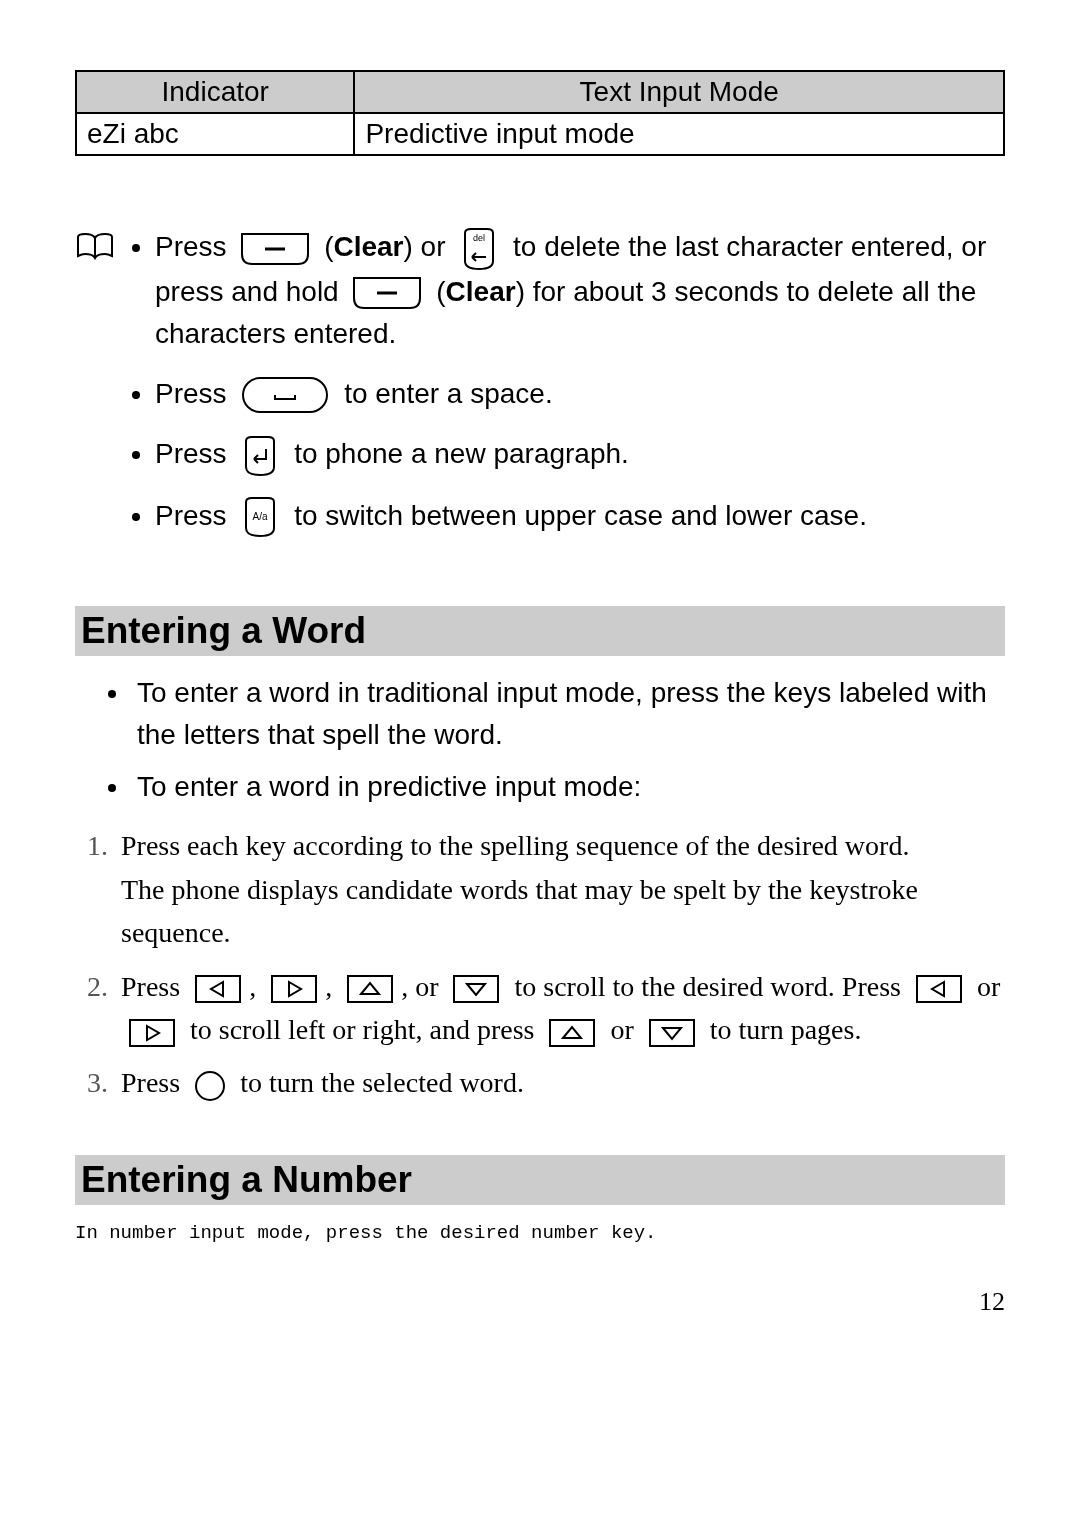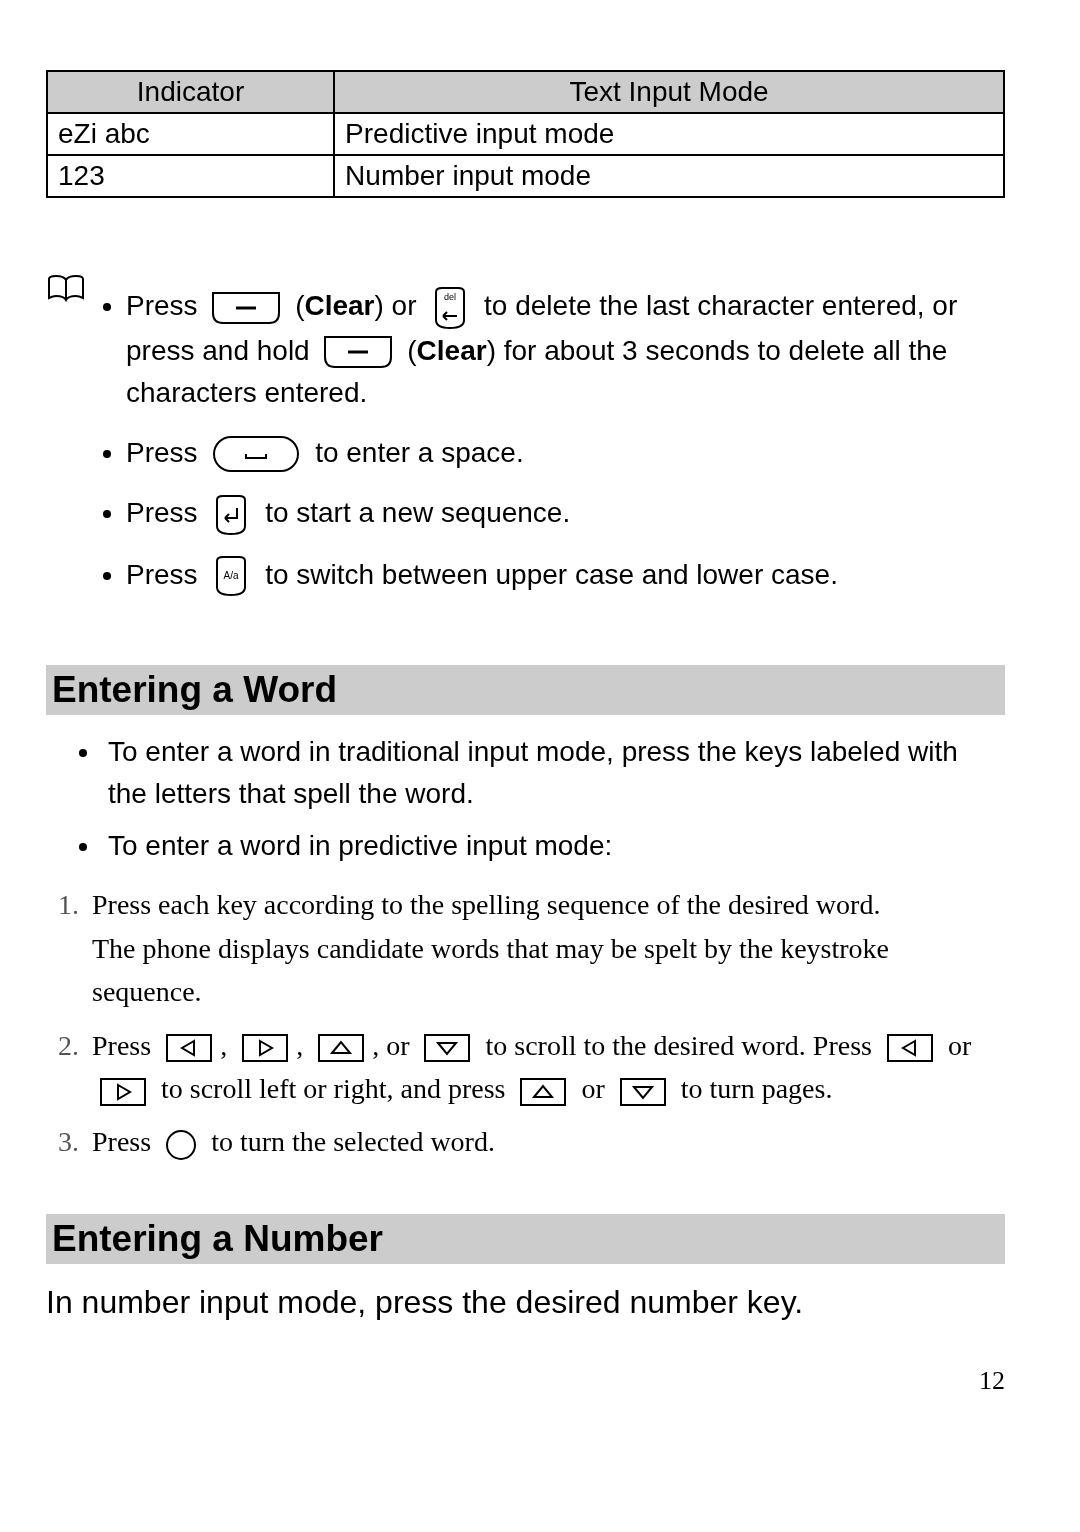--- a/index.html
+++ b/index.html
@@ -7,21 +7,21 @@
     padding: 0;
     background: #fff;
     font-family: "Arial", "Helvetica", sans-serif;
     color: #000;
     width: 1080px;
   }
   .page {
     box-sizing: border-box;
     width: 1080px;
     min-height: 1532px;
-    padding: 70px 75px 30px 46px;
+    padding: 70px 75px 30px 75px;
     position: relative;
   }
   
   table.mode-table {
     width: 100%;
     border-collapse: collapse;
     font-size: 28px;
   }
   table.mode-table th,
   table.mode-table td {
@@ -43,21 +43,20 @@
     font-size: 28px;
     line-height: 1.5;
   }
   .note-icon-col {
     width: 50px;
     flex: 0 0 50px;
     padding-top: 6px;
   }
   .note-content {
     flex: 1;
-    margin-top: 17px;
   }
   .note-content ul {
     list-style: disc;
     margin: 0;
     padding-left: 30px;
   }
   .note-content li {
     margin-bottom: 18px;
   }
   
@@ -88,23 +87,24 @@
     font-family: Liberation Serif, serif;
   }
   ol.num-list > li {
     margin-bottom: 10px;
     padding-left: 6px;
   }
   ol.num-list > li::marker {
     color: #555;
   }
   .para {
-    font-size: 32px;
+    font-size: 19px;
     line-height: 1.5;
     margin: 8px 0 0 0;
+    font-family: Liberation Mono, monospace;
   }
   .page-num {
     text-align: right;
     font-size: 26px;
     margin-top: 40px;
     font-family: Liberation Serif, serif;
   }
   
   .key {
     display: inline-block;
@@ -126,24 +126,20 @@
       <tr>
         <th>Indicator</th>
         <th>Text Input Mode</th>
       </tr>
     </thead>
     <tbody>
       <tr>
         <td class="col-indicator">eZi abc</td>
         <td>Predictive input mode</td>
       </tr>
-      <tr>
-        <td class="col-indicator">123</td>
-        <td>Number input mode</td>
-      </tr>
     </tbody>
   </table>
 
   <div class="note-block">
     <div class="note-icon-col">
       <svg width="40" height="30" viewBox="0 0 40 30">
         <path d="M3 5 C3 3 6 2 10 2 C16 2 19 4 20 6 C21 4 24 2 30 2 C34 2 37 3 37 5 L37 24 C37 24 33 22 30 22 C24 22 21 24 20 26 C19 24 16 22 10 22 C7 22 3 24 3 24 Z" fill="none" stroke="#000" stroke-width="2"></path>
         <line x1="20" y1="6" x2="20" y2="26" stroke="#000" stroke-width="2"></line>
       </svg>
     </div>
@@ -185,21 +181,21 @@
           <span> to enter a space.</span>
         </li>
         <li>
           <span>Press </span>
           <span class="key">
             <svg width="40" height="42" viewBox="0 0 40 42">
               <path d="M6 6 Q6 2 12 2 L28 2 Q34 2 34 6 L34 32 Q34 40 20 40 Q6 40 6 32 Z" fill="none" stroke="#000" stroke-width="2"></path>
               <path d="M26 14 L26 24 L14 24 M14 24 L18 20 M14 24 L18 28" fill="none" stroke="#000" stroke-width="2"></path>
             </svg>
           </span>
-          <span> to start a new sequence.</span>
+          <span> to phone a new paragraph.</span>
         </li>
         <li>
           <span>Press </span>
           <span class="key">
             <svg width="40" height="42" viewBox="0 0 40 42">
               <path d="M6 6 Q6 2 12 2 L28 2 Q34 2 34 6 L34 32 Q34 40 20 40 Q6 40 6 32 Z" fill="none" stroke="#000" stroke-width="2"></path>
               <text x="20" y="24" font-size="10" text-anchor="middle" fill="#000">A/a</text>
             </svg>
           </span>
           <span> to switch between upper case and lower case.</span>

